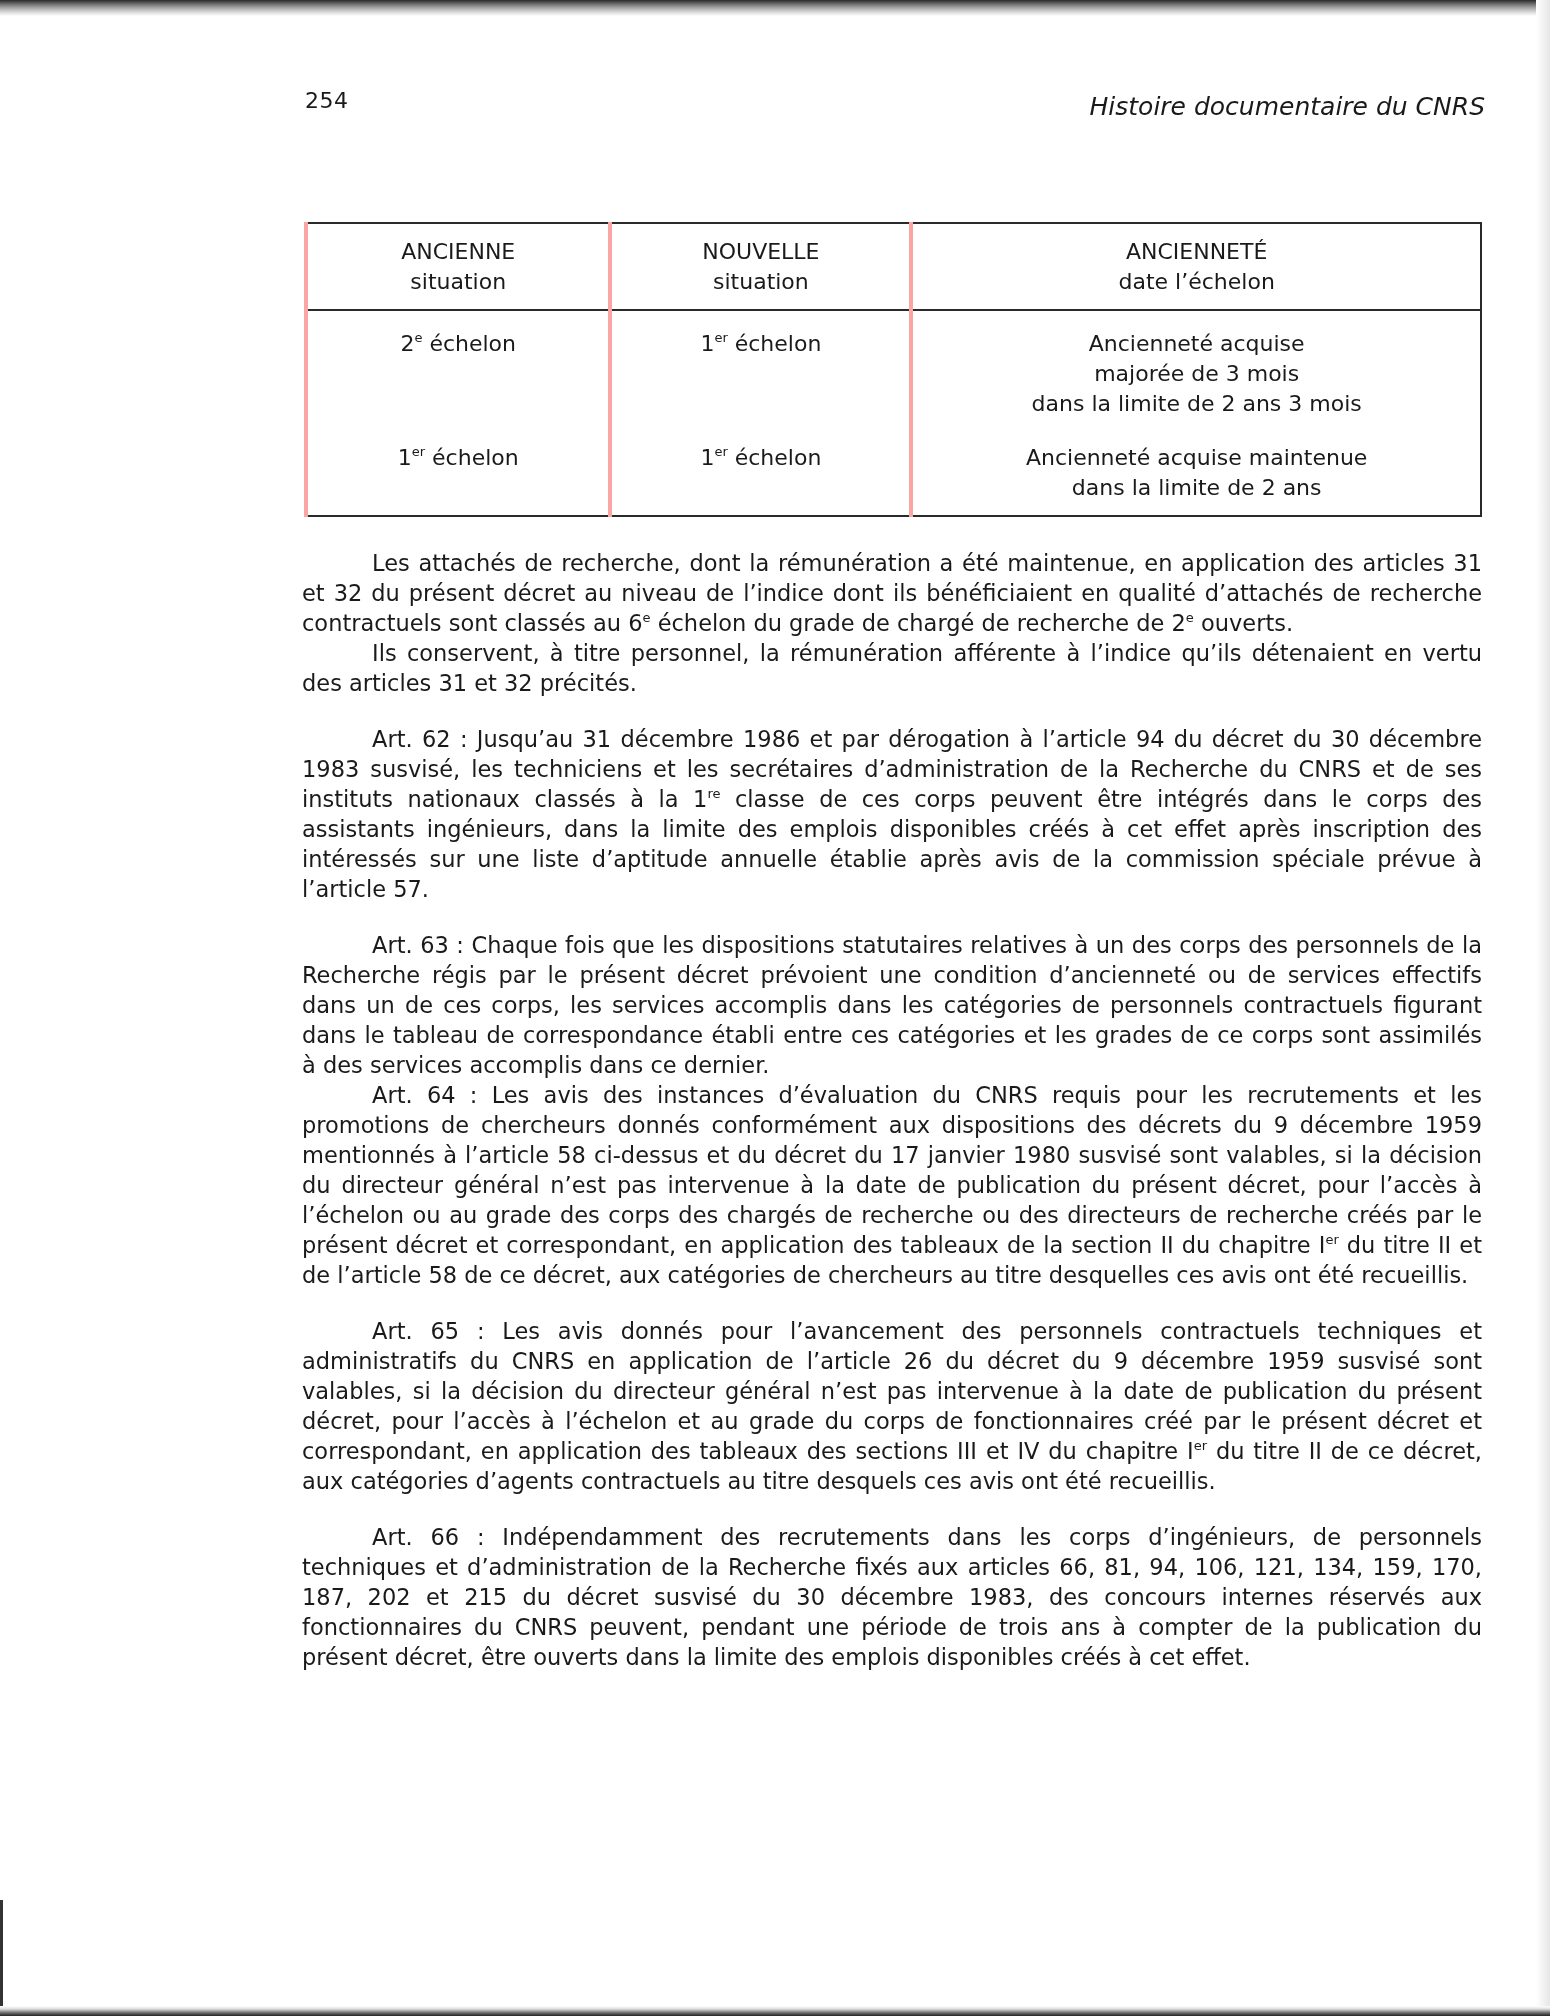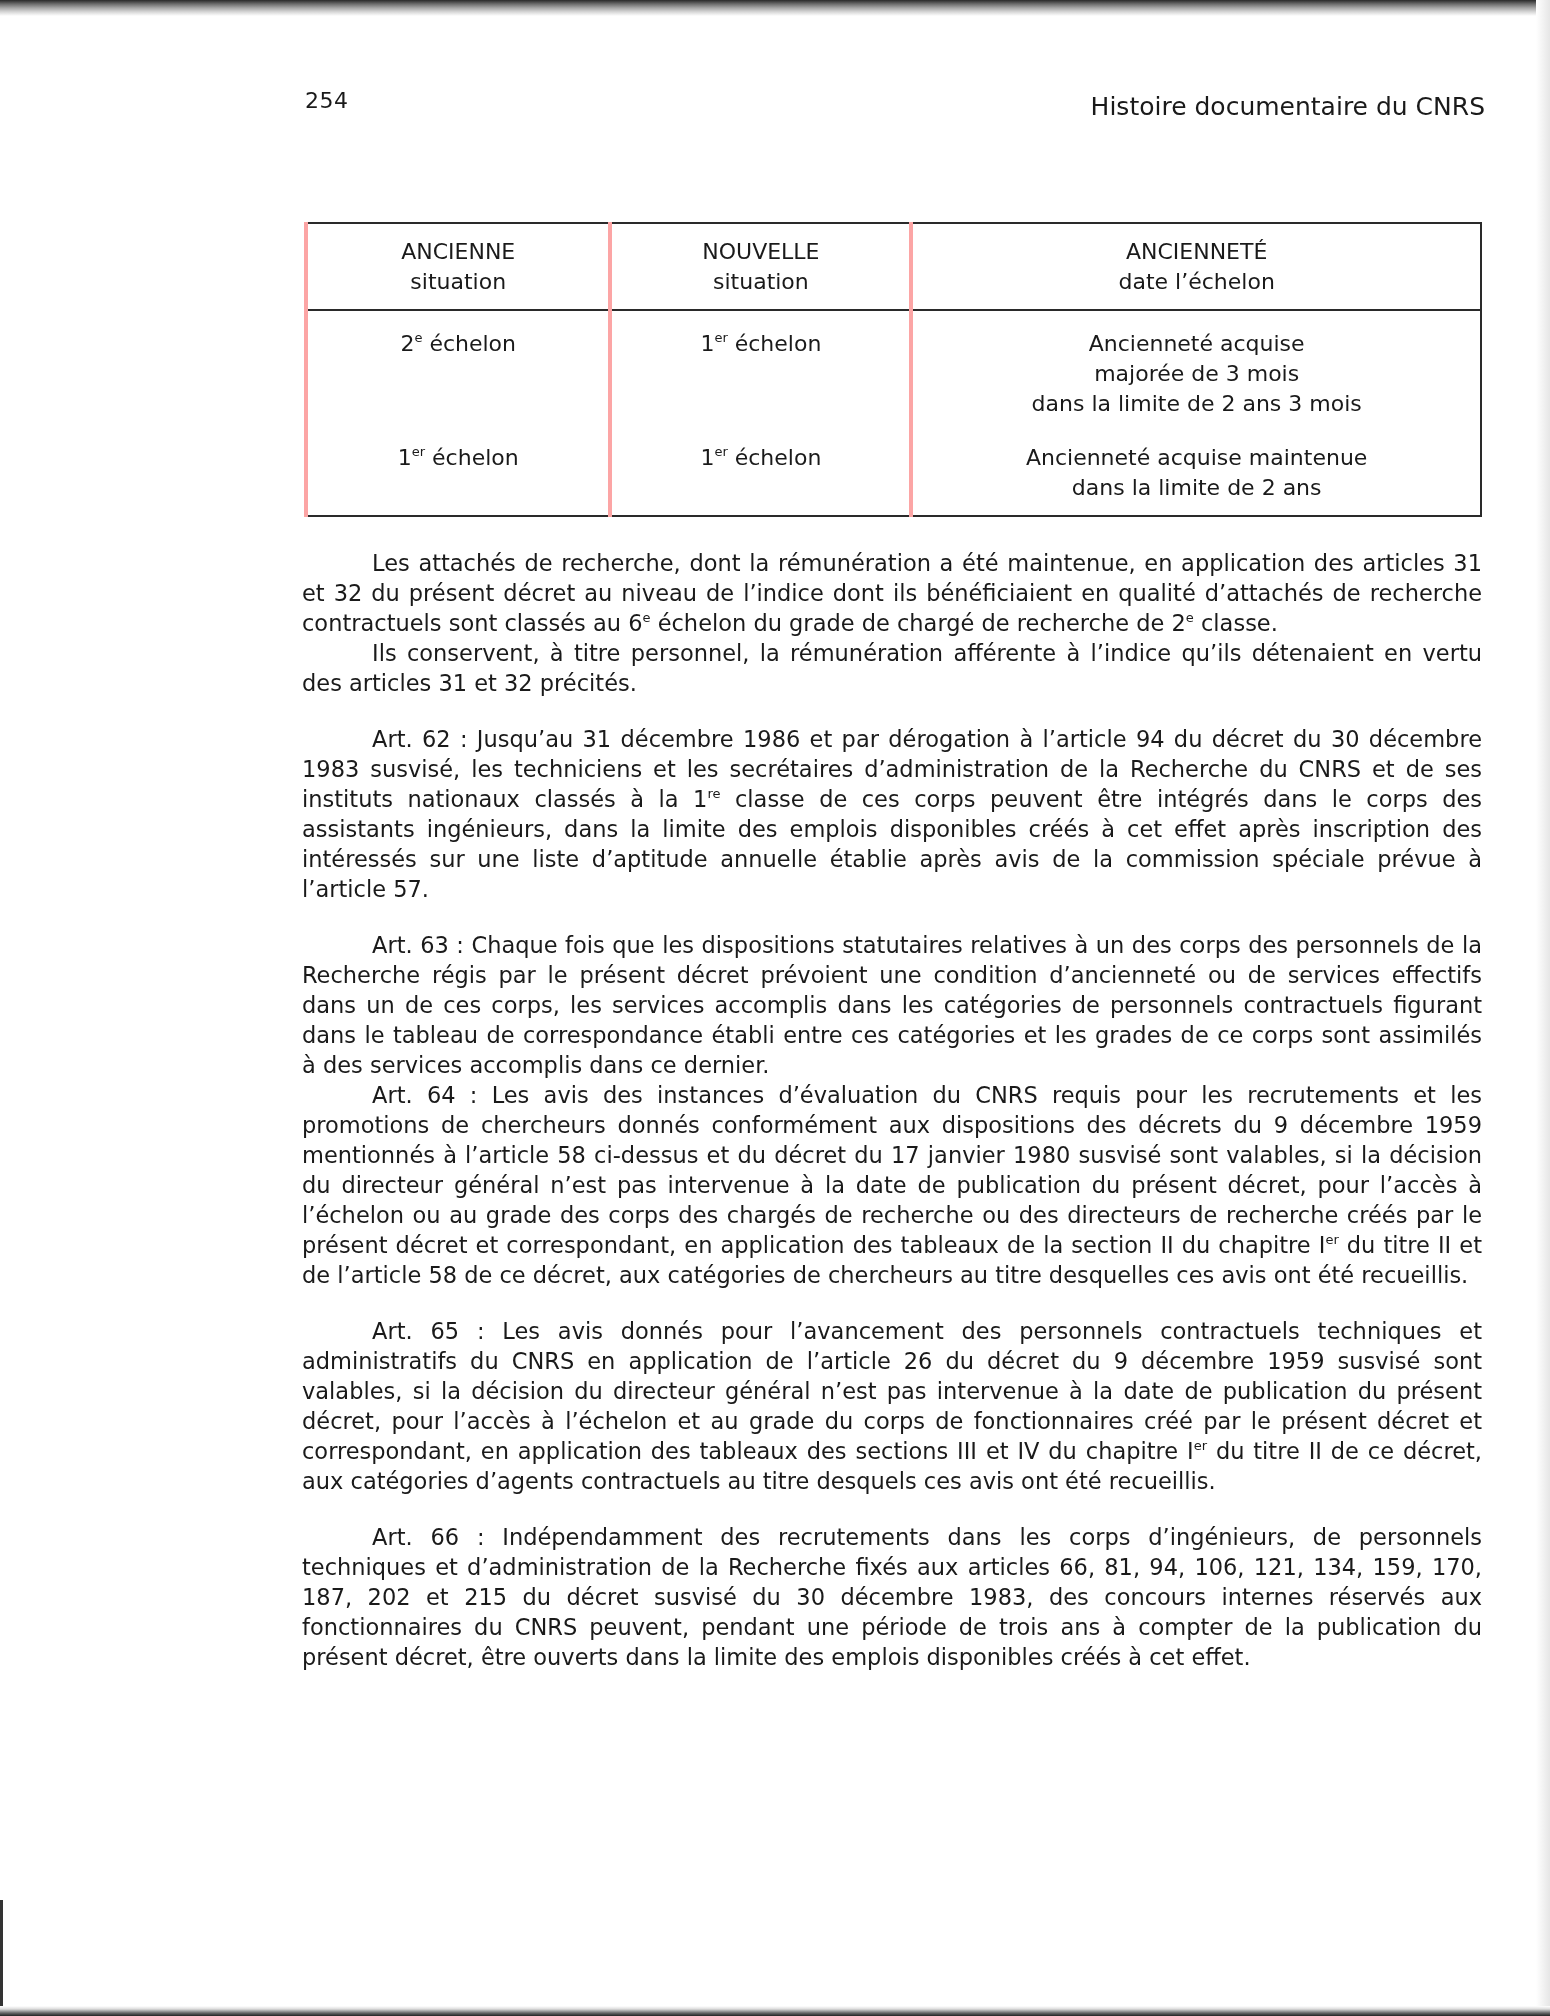--- a/index.html
+++ b/index.html
@@ -26,21 +26,21 @@
   }
   .running-head {
     position: absolute; left: 305px; top: 88px; width: 1180px; height: 40px;
   }
   .page-number {
     position: absolute; left: 0; top: 0;
     font-size: 22px; letter-spacing: 0.5px;
   }
   .book-title {
     position: absolute; right: 0; top: 4px;
-    font-size: 25px;  margin-left: 16px;
+    font-size: 25px; font-style: italic; margin-left: 16px;
   }
   table.corr {
     position: absolute; left: 304px; top: 222px; width: 1178px;
     border-collapse: collapse; font-size: 22px; line-height: 30px;
   }
   table.corr th, table.corr td {
     border-left: 4px solid #fca5a5; border-right: 2px solid #2a2a2a;
     text-align: center; vertical-align: top; font-weight: normal;
   }
   table.corr thead tr { border-top: 2px solid #2a2a2a; border-bottom: 2px solid #2a2a2a; }
@@ -104,21 +104,21 @@
       <td><span>1</span><sup>er</sup><span> échelon</span></td>
       <td>
         <span class="line">Ancienneté acquise maintenue</span>
         <span class="line">dans la limite de 2 ans</span>
       </td>
     </tr>
   </tbody>
 </table>
 
 <div class="body-text">
-  <p><span>Les attachés de recherche, dont la rémunération a été maintenue, en application des articles 31 et 32 du présent décret au niveau de l’indice dont ils bénéficiaient en qualité d’attachés de recherche contractuels sont classés au 6</span><sup>e</sup><span> échelon du grade de chargé de recherche de 2</span><sup>e</sup><span> classe.</span></p>
+  <p><span>Les attachés de recherche, dont la rémunération a été maintenue, en application des articles 31 et 32 du présent décret au niveau de l’indice dont ils bénéficiaient en qualité d’attachés de recherche contractuels sont classés au 6</span><sup>e</sup><span> échelon du grade de chargé de recherche de 2</span><sup>e</sup><span> ouverts.</span></p>
   <p>Ils conservent, à titre personnel, la rémunération afférente à l’indice qu’ils détenaient en vertu des articles 31 et 32 précités.</p>
 
   <p class="gap"><span>Art. 62 : Jusqu’au 31 décembre 1986 et par dérogation à l’article 94 du décret du 30 décembre 1983 susvisé, les techniciens et les secrétaires d’administration de la Recherche du CNRS et de ses instituts nationaux classés à la 1</span><sup>re</sup><span> classe de ces corps peuvent être intégrés dans le corps des assistants ingénieurs, dans la limite des emplois disponibles créés à cet effet après inscription des intéressés sur une liste d’aptitude annuelle établie après avis de la commission spéciale prévue à l’article 57.</span></p>
 
   <p class="gap">Art. 63 : Chaque fois que les dispositions statutaires relatives à un des corps des personnels de la Recherche régis par le présent décret prévoient une condition d’ancienneté ou de services effectifs dans un de ces corps, les services accomplis dans les catégories de personnels contractuels figurant dans le tableau de correspondance établi entre ces catégories et les grades de ce corps sont assimilés à des services accomplis dans ce dernier.</p>
   <p><span>Art. 64 : Les avis des instances d’évaluation du CNRS requis pour les recrutements et les promotions de chercheurs donnés conformément aux dispositions des décrets du 9 décembre 1959 mentionnés à l’article 58 ci-dessus et du décret du 17 janvier 1980 susvisé sont valables, si la décision du directeur général n’est pas intervenue à la date de publication du présent décret, pour l’accès à l’échelon ou au grade des corps des chargés de recherche ou des directeurs de recherche créés par le présent décret et correspondant, en application des tableaux de la section II du chapitre I</span><sup>er</sup><span> du titre II et de l’article 58 de ce décret, aux catégories de chercheurs au titre desquelles ces avis ont été recueillis.</span></p>
 
   <p class="gap"><span>Art. 65 : Les avis donnés pour l’avancement des personnels contractuels techniques et administratifs du CNRS en application de l’article 26 du décret du 9 décembre 1959 susvisé sont valables, si la décision du directeur général n’est pas intervenue à la date de publication du présent décret, pour l’accès à l’échelon et au grade du corps de fonctionnaires créé par le présent décret et correspondant, en application des tableaux des sections III et IV du chapitre I</span><sup>er</sup><span> du titre II de ce décret, aux catégories d’agents contractuels au titre desquels ces avis ont été recueillis.</span></p>
 
   <p class="gap">Art. 66 : Indépendamment des recrutements dans les corps d’ingénieurs, de personnels techniques et d’administration de la Recherche fixés aux articles 66, 81, 94, 106, 121, 134, 159, 170, 187, 202 et 215 du décret susvisé du 30 décembre 1983, des concours internes réservés aux fonctionnaires du CNRS peuvent, pendant une période de trois ans à compter de la publication du présent décret, être ouverts dans la limite des emplois disponibles créés à cet effet.</p>

